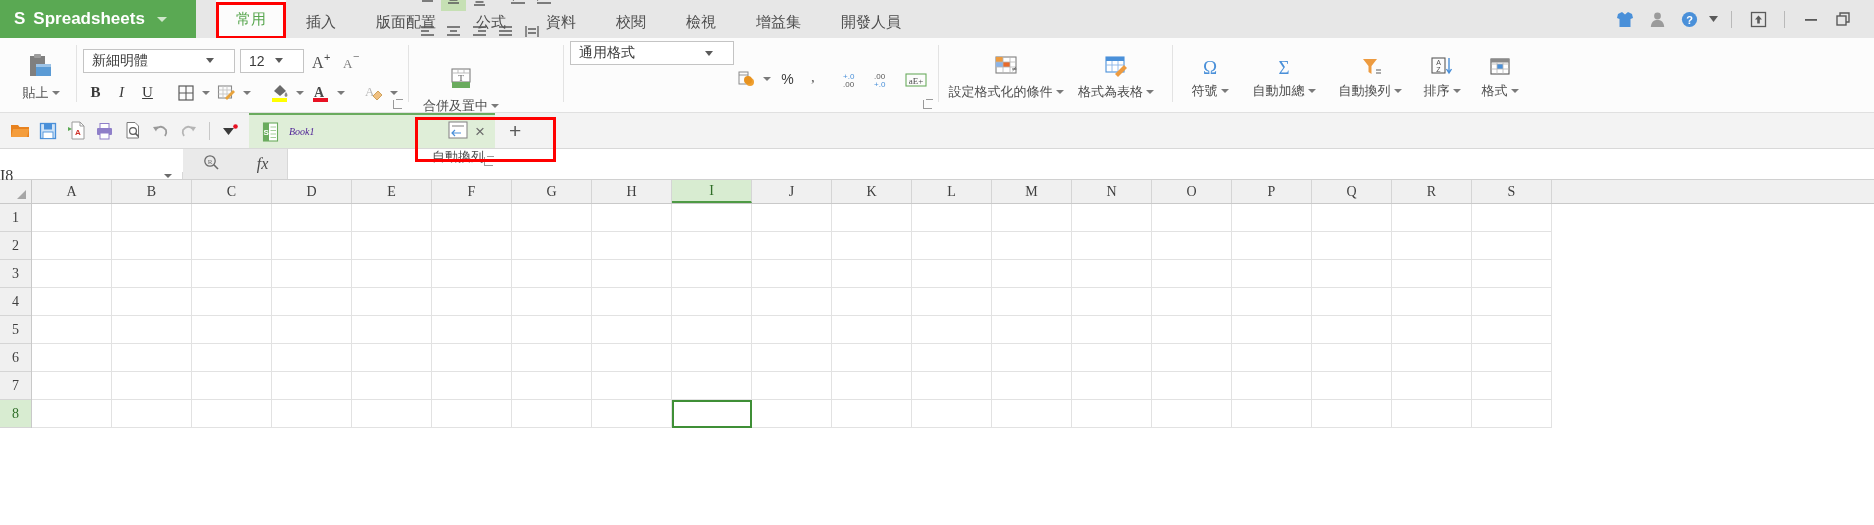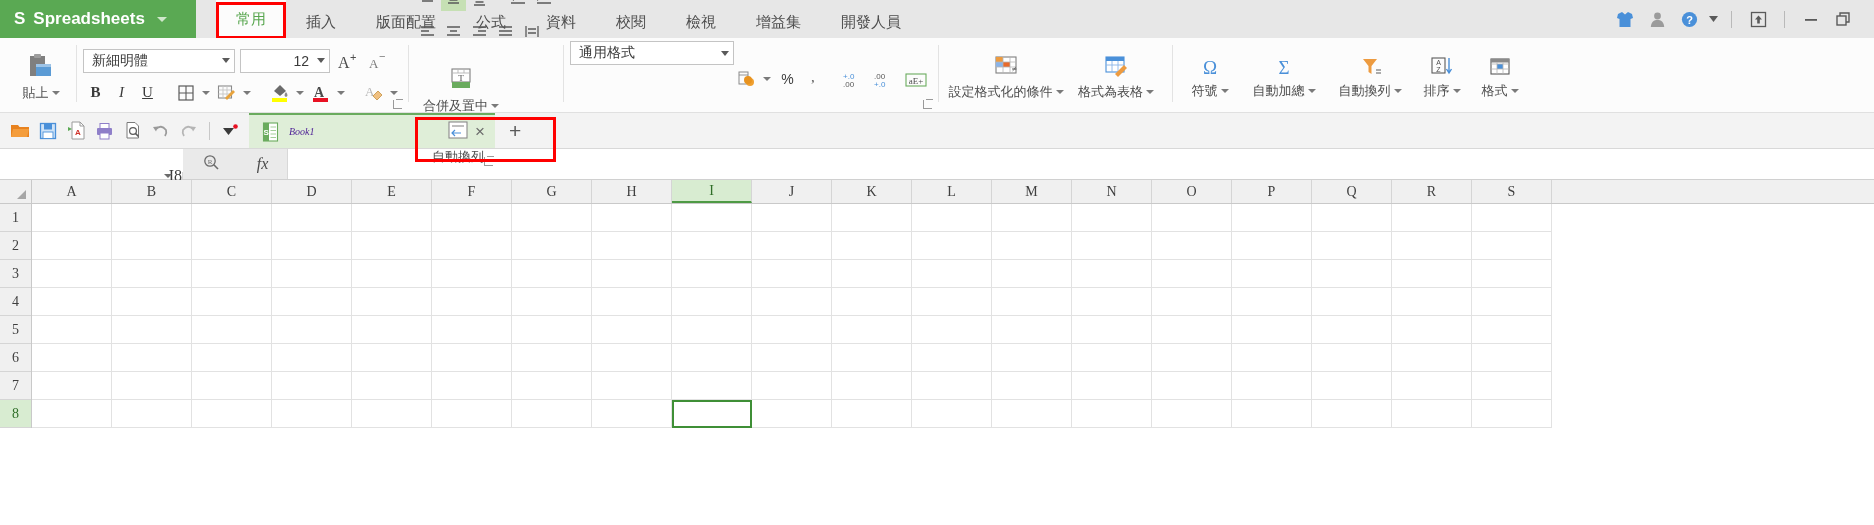--- a/index.html
+++ b/index.html
@@ -170,34 +170,34 @@
   
   .fontgrp { flex-direction: column; justify-content: center; }
   .frow1 { display: flex; align-items: center; gap: 5px; padding-top: 3px; }
   .frow2 { display: flex; align-items: center; gap: 1px; padding-top: 8px; }
   .combo {
     height: 24px;
     border: 1px solid #c4c4c4;
     background: #fff;
     display: flex;
     align-items: center;
-    padding: 0 4px 0 8px;
+    padding: 0 20px 0 8px;
     font-size: 14px;
     color: #3b3b3b;
   }
   .combo .cval { flex: 1; white-space: nowrap; overflow: hidden; }
   .combo .cdrop {
     width: 0; height: 0;
     border-left: 4px solid transparent;
     border-right: 4px solid transparent;
     border-top: 5px solid #5a5a5a;
     margin-left: 8px;
   }
   .fontname { width: 152px; }
-  .fontsize { width: 90px; text-align: right; }
+  .fontsize { width: 64px; }
   .numfmt { width: 164px; }
   .iconbtn {
     width: 25px; height: 24px;
     display: flex; align-items: center; justify-content: center;
     font-size: 14px; color: #3b3b3b;
   }
   .iconbtn.wide { width: 30px; }
   .dropcaret {
     width: 14px; height: 24px;
     display: flex; align-items: center; justify-content: center;
@@ -299,21 +299,21 @@
     height: 31px;
     background: #ffffff;
     display: flex;
     align-items: stretch;
     border-bottom: 1px solid #d0d0d0;
   }
   .namebox {
     width: 183px;
     display: flex;
     align-items: center;
-    justify-content: flex-end;
+    justify-content: flex-start;
     border-right: 1px solid #d8d8d8;
     position: relative;
     background: #fff;
     margin-top: 23px;
   }
   .namebox .nval {
     font-size: 16px; color: #3b3b3b;
     font-family: "Liberation Serif", serif;
   }
   .namebox .ncaret {

